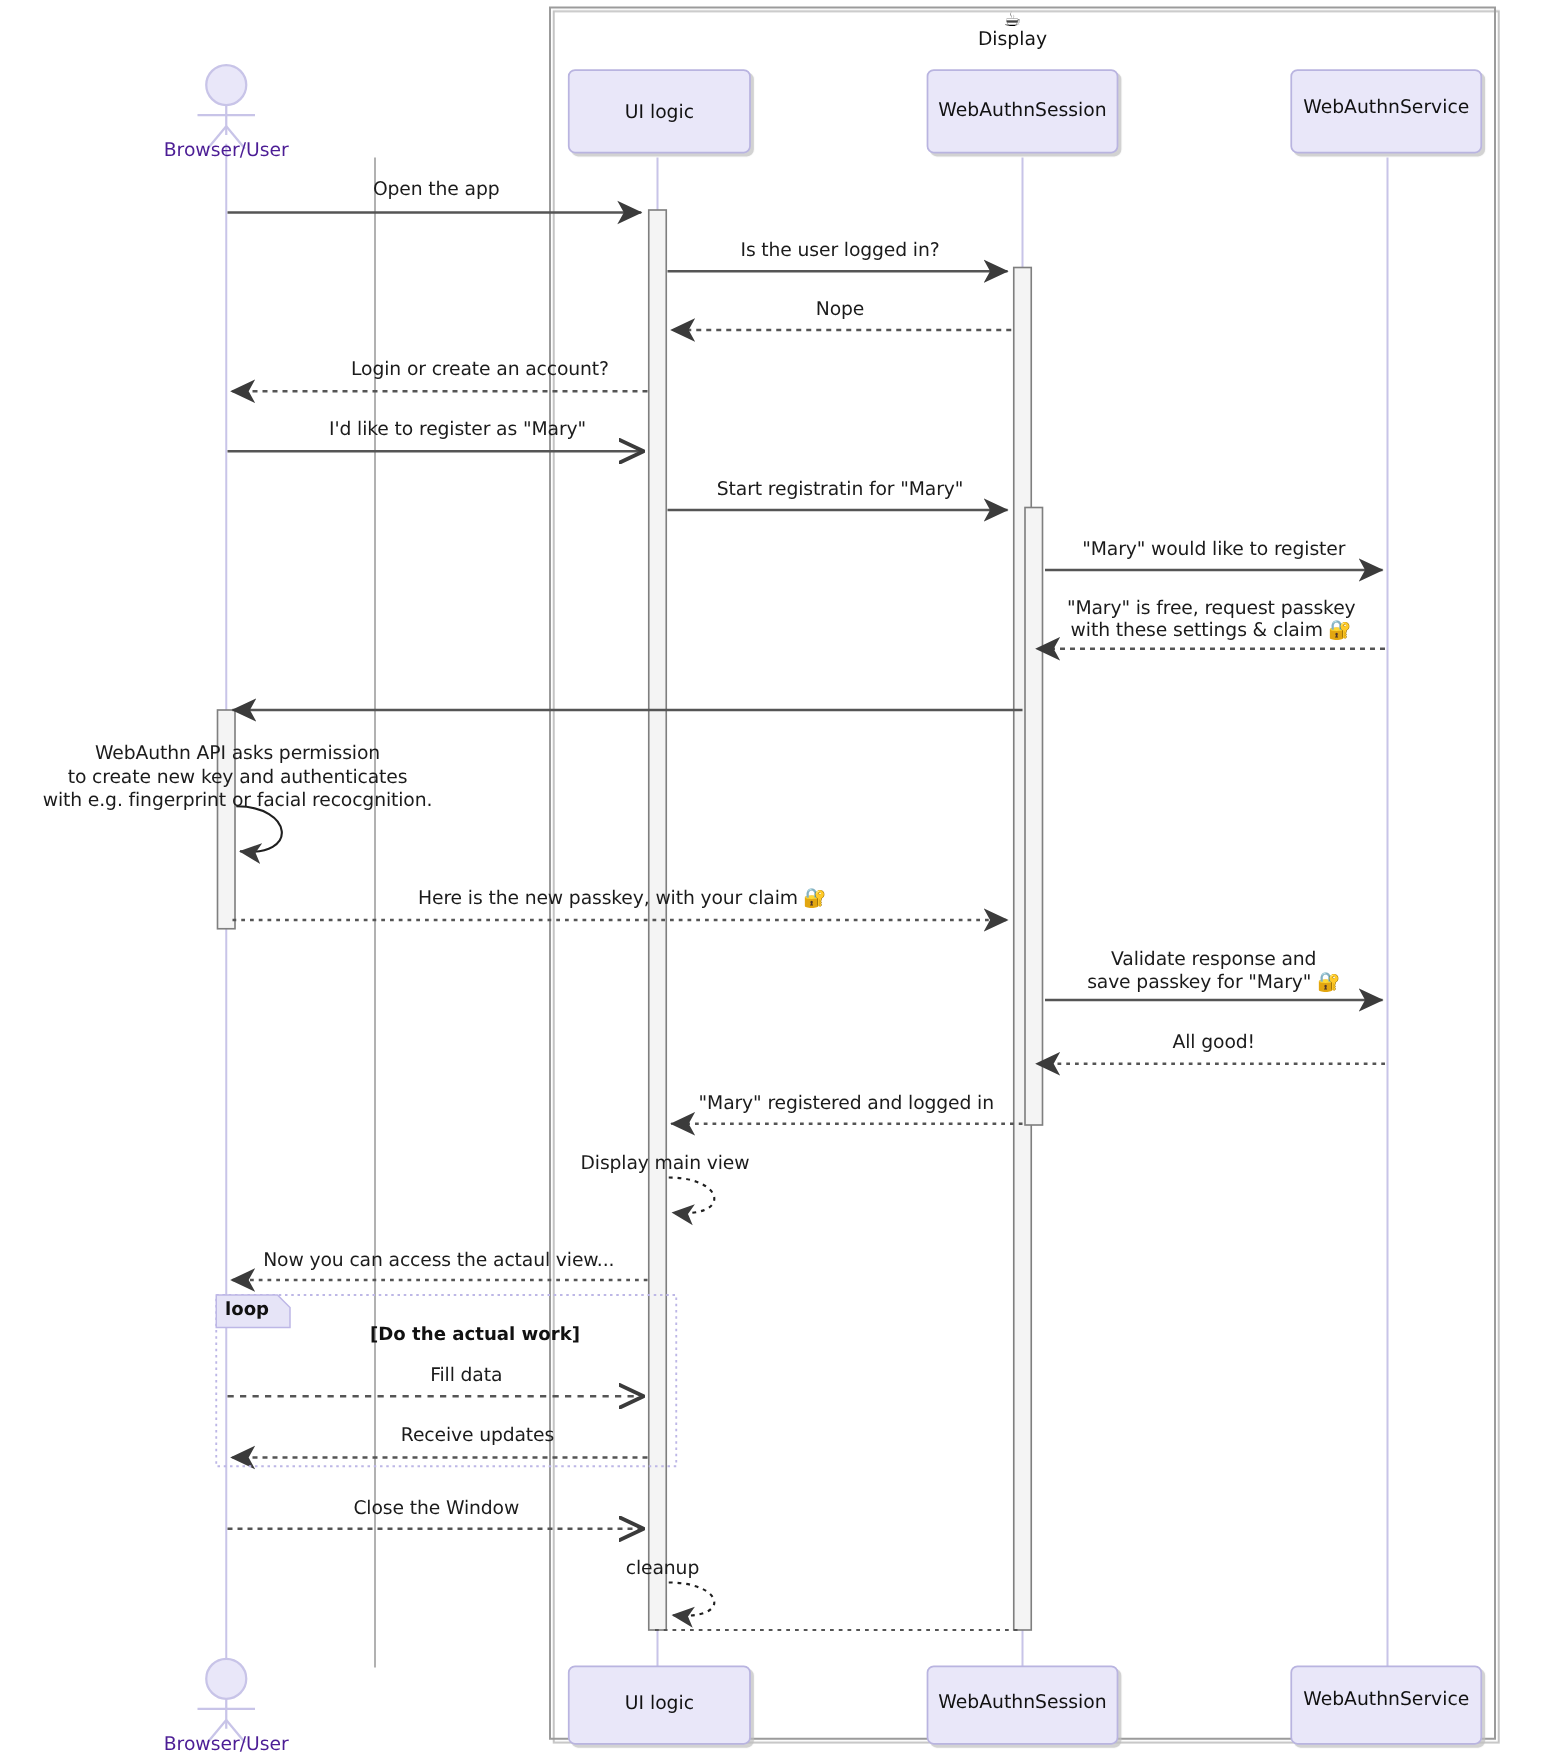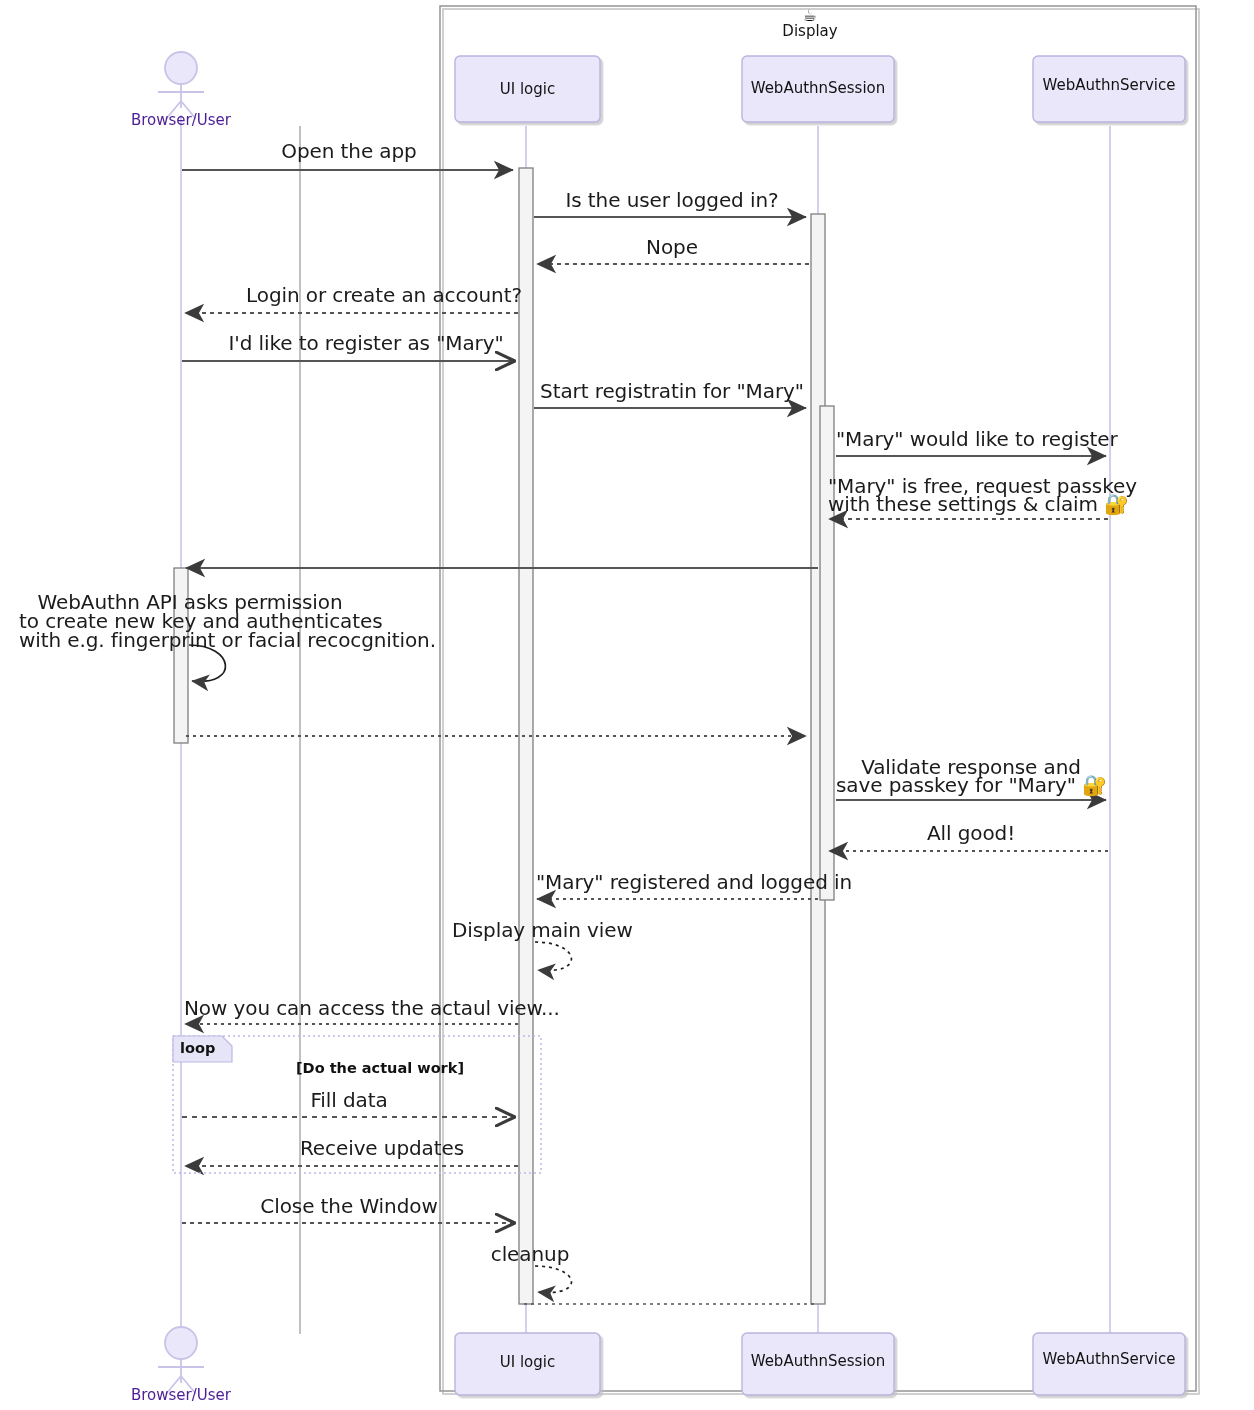--- a/index.html
+++ b/index.html
@@ -2,21 +2,21 @@
 <html><head>
 <meta charset="utf-8">
 <style>
   html,body{margin:0;padding:0;background:#ffffff;}
   body{font-family:"DejaVu Sans","Liberation Sans",sans-serif;}
   #stage{position:relative;width:1254px;height:1410px;overflow:hidden;background:#fff;}
   #svgroot{position:absolute;left:0;top:0;width:1254px;height:1410px;}
   .msg-label{
     position:absolute;
     font-family:"DejaVu Sans","Liberation Sans",sans-serif;
-    font-size:20px;
+    font-size:15px;
     color:#1b1b1b;
     text-align:center;
     white-space:pre;
     line-height:18px;
     letter-spacing:-0.1px;
   }
   .part-label{
     position:absolute;
     font-family:"DejaVu Sans","Liberation Sans",sans-serif;
     font-size:15px;
@@ -223,27 +223,28 @@
   <div class="msg-label" style="left:180px;top:334px;width:372px;">I'd like to register as "Mary"</div>
   <div class="msg-label" style="left:536px;top:382px;width:272px;">Start registratin for "Mary"</div>
   <div class="msg-label" style="left:836px;top:430px;width:270px;">"Mary" would like to register</div>
   <div class="msg-label" style="left:828px;top:477px;width:282px;">"Mary" is free, request passkey</div>
   <div class="msg-label" style="left:828px;top:495px;width:282px;">with these settings &amp; claim 🔐</div>
 
   <div class="msg-label" style="left:19px;top:593px;width:342px;">WebAuthn API asks permission</div>
   <div class="msg-label" style="left:19px;top:612px;width:342px;">to create new key and authenticates</div>
   <div class="msg-label" style="left:19px;top:631px;width:342px;">with e.g. fingerprint or facial recocgnition.</div>
 
+  <div class="msg-label" style="left:186px;top:709px;width:624px;">Here is the new passkey, with your claim 🔐</div>
   <div class="msg-label" style="left:836px;top:758px;width:270px;">Validate response and</div>
   <div class="msg-label" style="left:836px;top:776px;width:270px;">save passkey for "Mary" 🔐</div>
   <div class="msg-label" style="left:836px;top:824px;width:270px;">All good!</div>
   <div class="msg-label" style="left:536px;top:873px;width:282px;">"Mary" registered and logged in</div>
   <div class="msg-label" style="left:452px;top:921px;width:160px;">Display main view</div>
   <div class="msg-label" style="left:184px;top:999px;width:334px;">Now you can access the actaul view...</div>
-  <div class="msg-label" style="left:180px;top:1091px;width:338px;">Fill data</div>
+  <div class="msg-label" style="left:180px;top:1091px;width:338px;padding-left:24px;">Fill data</div>
   <div class="msg-label" style="left:182px;top:1139px;width:400px;">Receive updates</div>
   <div class="msg-label" style="left:180px;top:1197px;width:338px;">Close the Window</div>
   <div class="msg-label" style="left:455px;top:1245px;width:150px;">cleanup</div>
 
   <div class="group-label" style="left:180px;top:1040px;">loop</div>
   <div class="group-cond" style="left:240px;top:1040px;width:280px;margin-top:20px;">[Do the actual work]</div>
 
 </div>
 
 </body></html>

